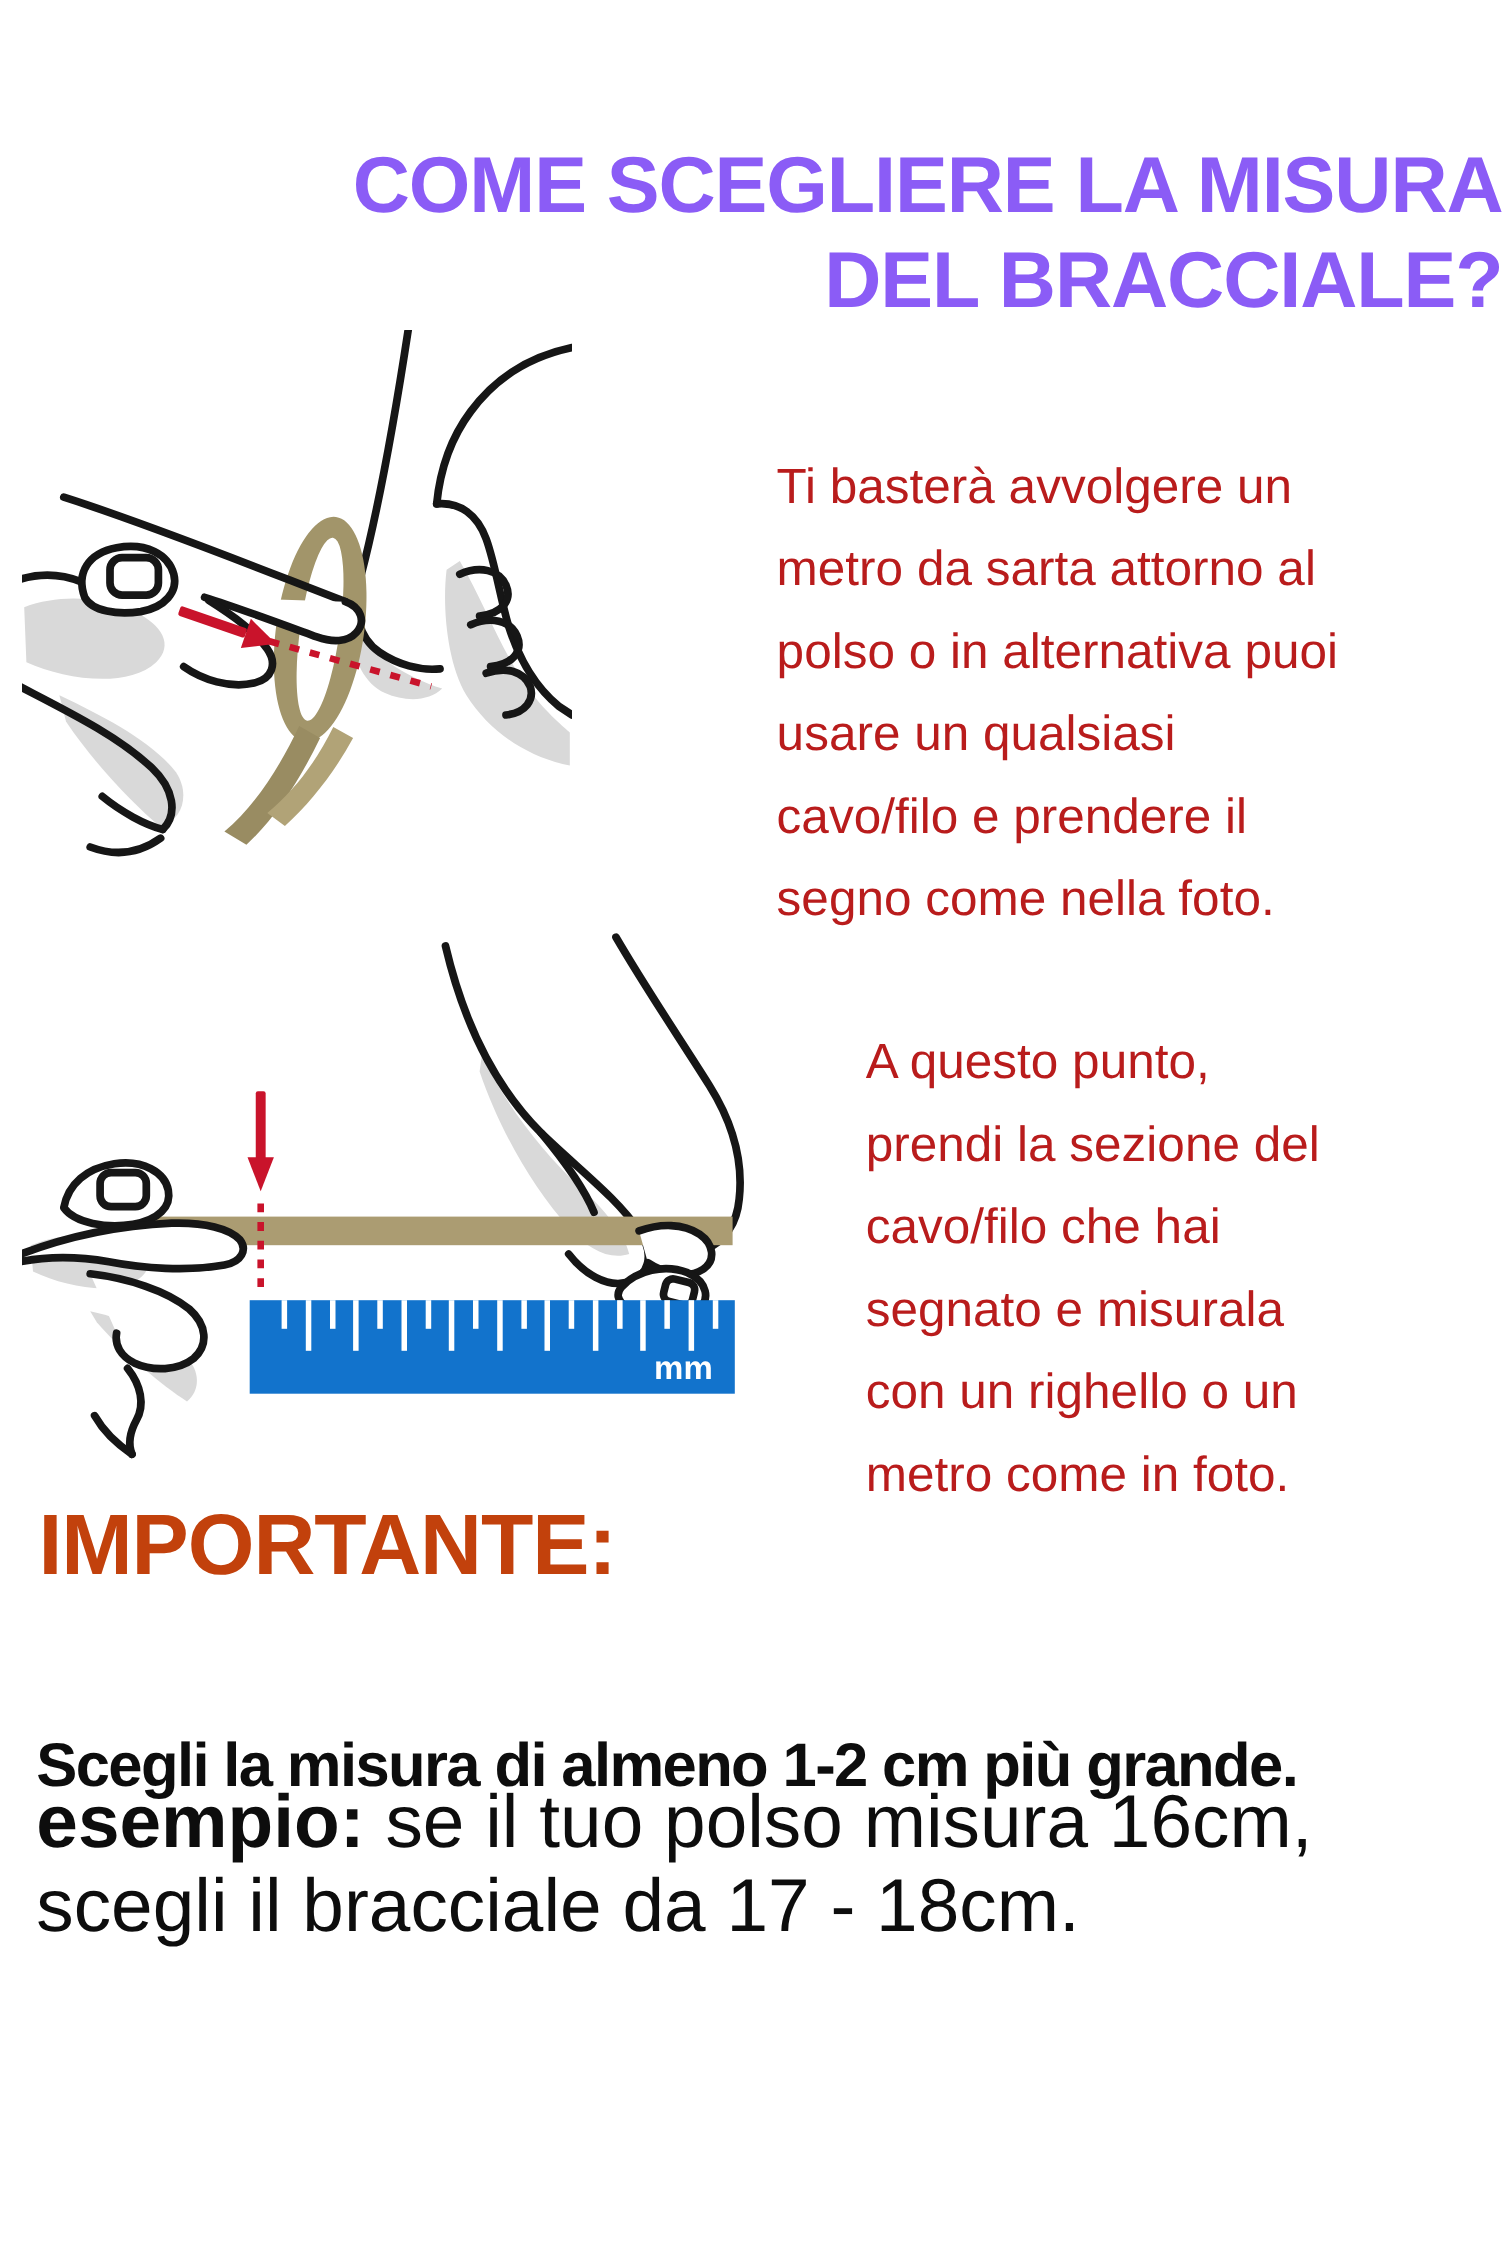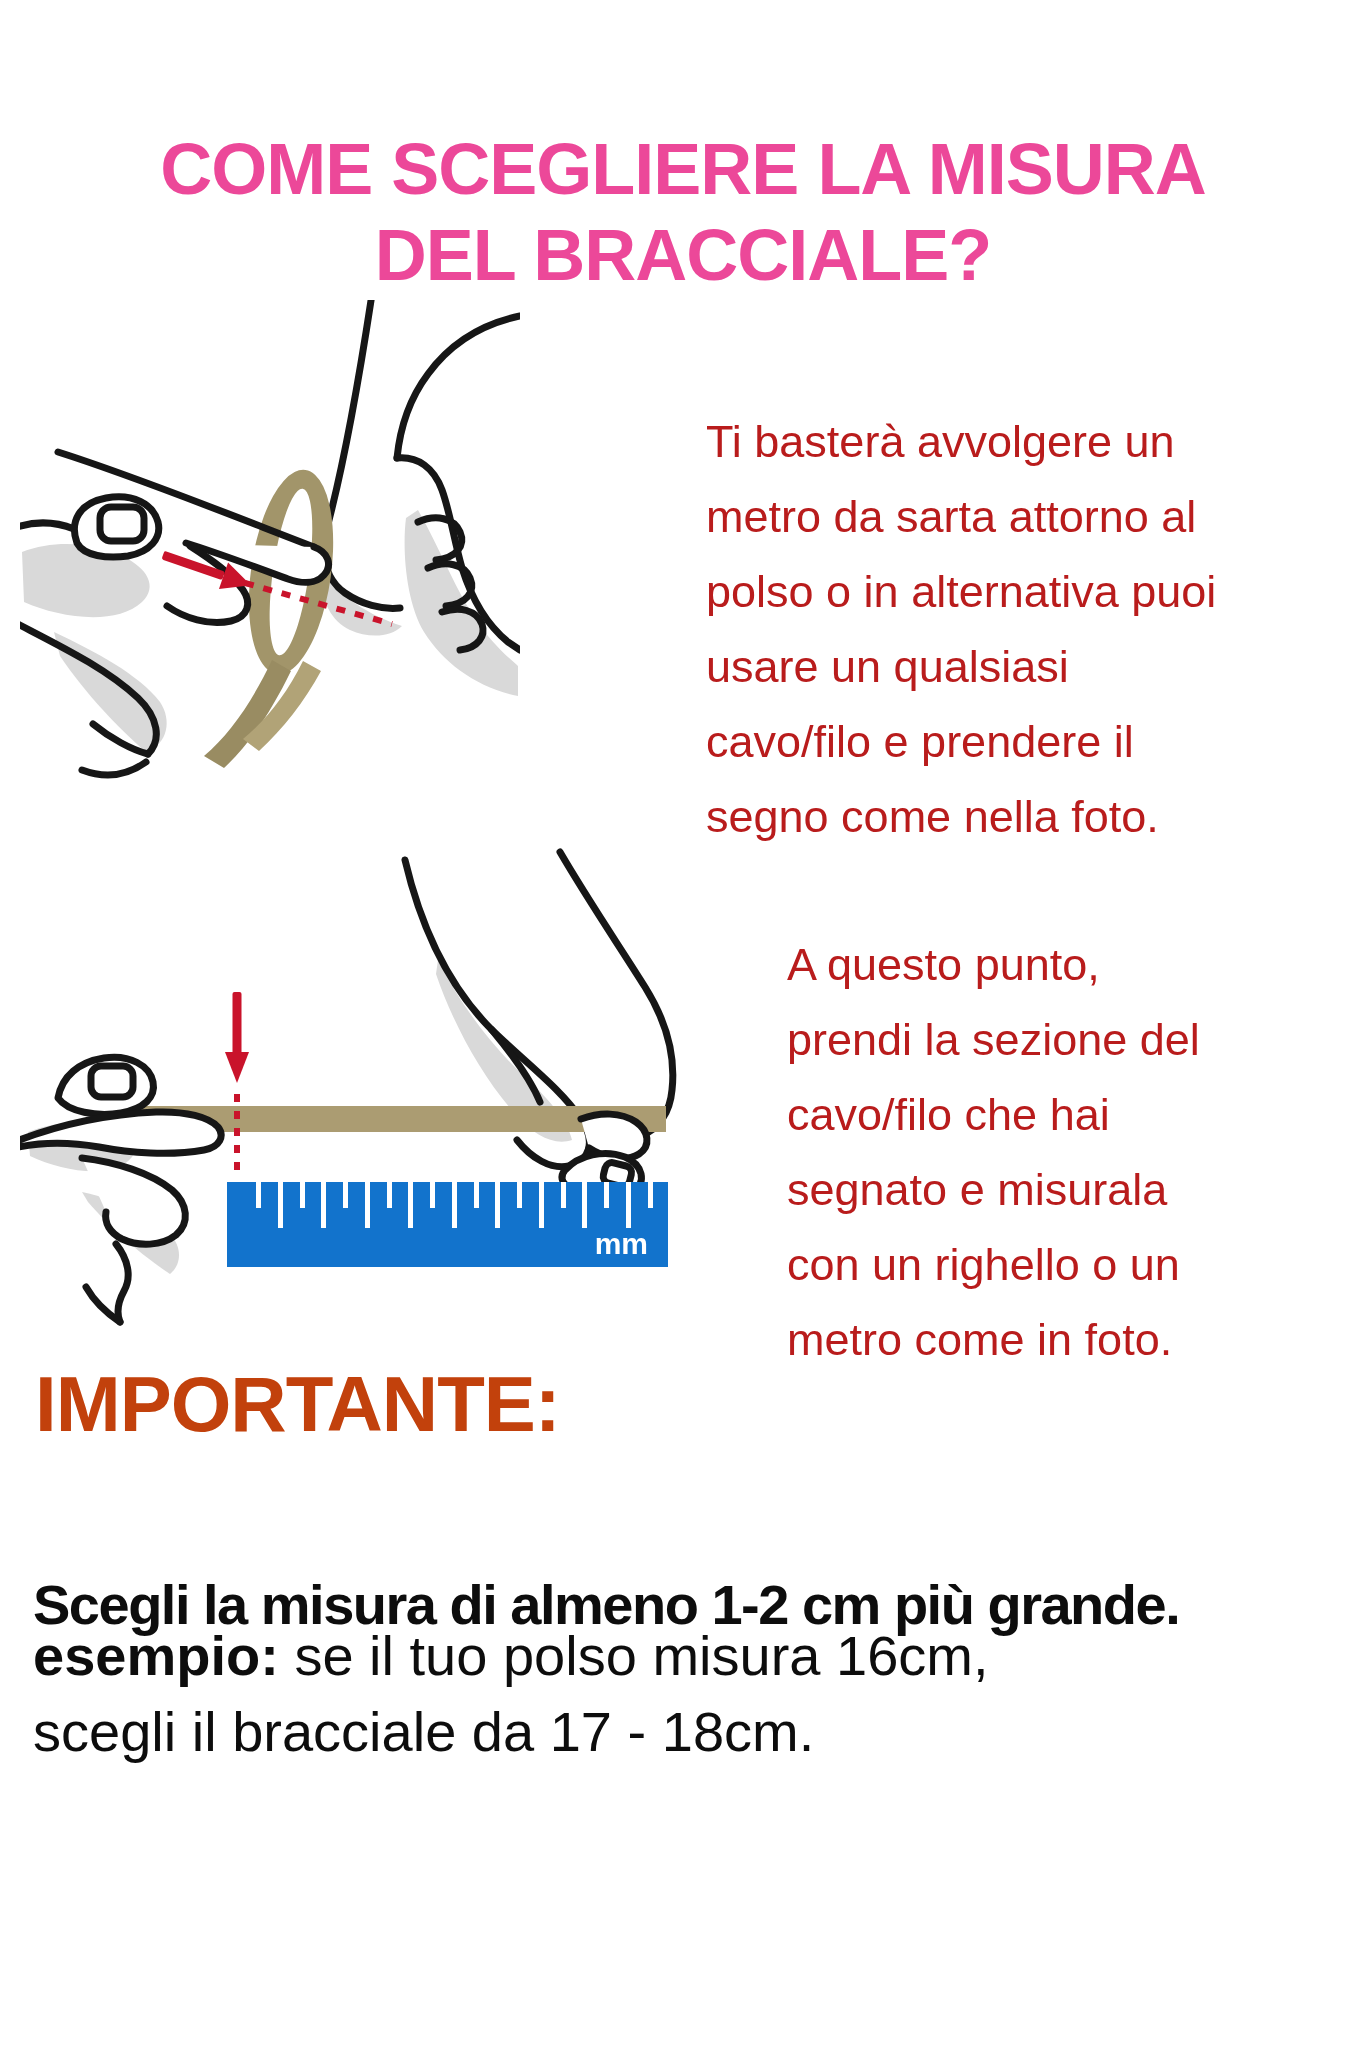--- a/index.html
+++ b/index.html
@@ -1,30 +1,30 @@
 <!DOCTYPE html>
 <html><head>
 <meta charset="utf-8">
 <style>
   html,body{margin:0;padding:0;background:#fff;}
   body{font-family:"Liberation Sans", sans-serif;color:#0b0b0b;}
   .canvas{position:relative;width:1366px;height:2048px;background:#fff;overflow:hidden;}
-  .title{position:absolute;top:126px;left:0;width:1366px;text-align:center;
-         font-size:72px;font-weight:bold;letter-spacing:-1px;line-height:86px;color:#ec4899;}
+  .title{position:absolute;top:126px;left:0;width:1366px;text-align:right;
+         font-size:72px;font-weight:bold;letter-spacing:-1px;line-height:86px;color:#8b5cf6;}
   .para{position:absolute;font-size:45px;line-height:75px;white-space:pre-line;color:#b91c1c;}
   .para1{left:706px;top:404px;}
   .para2{left:787px;top:927px;}
   .ill{position:absolute;}
   .ill1{left:20px;top:300px;width:500px;height:480px;}
   .ill2{left:20px;top:840px;width:660px;height:500px;}
   .importante{position:absolute;left:35px;top:1359px;font-size:78px;font-weight:bold;
               letter-spacing:-1px;color:#c2410c;}
   .advice{position:absolute;left:33px;top:1572px;font-size:56px;font-weight:bold;
           letter-spacing:-1.5px;color:#0d0d0d;}
-  .example{position:absolute;left:33px;top:1618px;font-size:56px;line-height:76px;
+  .example{position:absolute;left:33px;top:1618px;font-size:68px;line-height:76px;
            white-space:pre-line;color:#0d0d0d;}
   .example .lbl{font-weight:bold;}
 </style>
 </head>
 <body>
 
 <div class="canvas">
 
   <div class="title">
     <div>COME SCEGLIERE LA MISURA</div>

